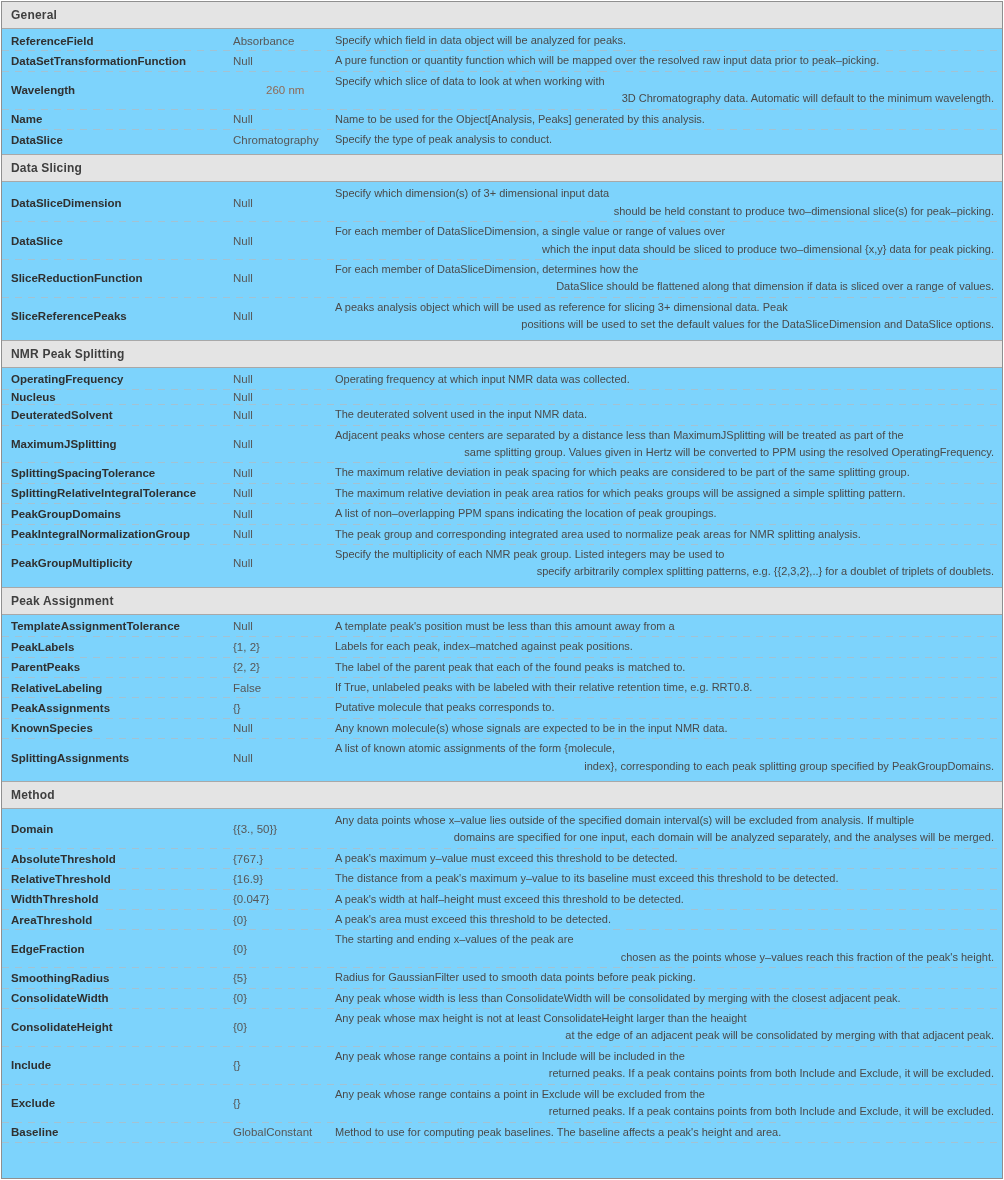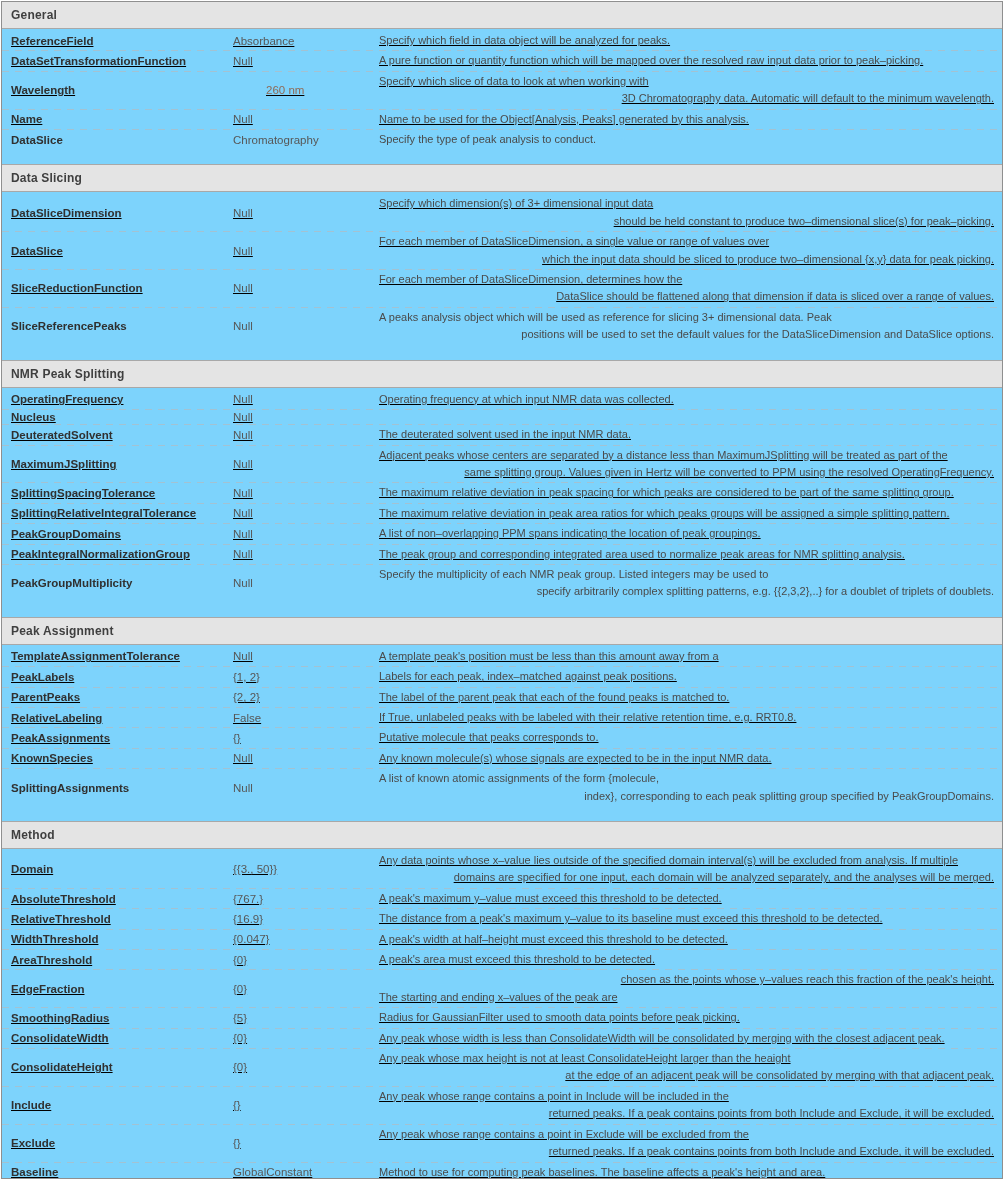--- a/index.html
+++ b/index.html
@@ -23,55 +23,53 @@
     background: var(--section-bg, #e4e4e4);
     border-top: 1px solid var(--section-border, #a8a8a8);
     border-bottom: 1px solid var(--section-border, #a8a8a8);
     padding: 6px 8px 6px 9px;
     font-size: 12px;
     font-weight: bold;
     color: #3f3f3f;
     letter-spacing: 0.2px;
   }
   .section:first-child .section-header { margin-top: 0; border-top: none; }
-  .section + .section .section-header { margin-top: 12px; }
+  .section + .section .section-header { margin-top: 2px; }
   .section-rows { padding: 2px 0 2px 0; }
   .row {
     display: grid;
     grid-template-columns: 222px 102px 1fr;
     align-items: center;
     padding: 1px 8px 2px 9px;
   }
   .row.separated {
     background-image: repeating-linear-gradient(to right,
       var(--separator, #a3c2d2) 0, var(--separator, #a3c2d2) 7px,
       transparent 7px, transparent 13px);
     background-size: 100% 1px;
     background-position: left bottom;
     background-repeat: no-repeat;
-    text-decoration: underline;
   }
   .opt-name {
     font-size: 11.5px;
     font-weight: bold;
     color: #303030;
     white-space: pre;
   }
   .opt-value {
     font-size: 11.5px;
     color: #575757;
     white-space: pre;
   }
   .opt-desc { min-width: 0; }
   .desc-line {
     font-size: 11px;
     line-height: 17.4px;
     color: #4a4a4a;
     white-space: pre;
-    margin-left: 44px;
   }
   .desc-line.cont { padding-left: 22px; text-align: right; }
 </style>
 </head>
 <body>
 
 <div class="options-table">
   <div class="section">
     <div class="section-header">
       <span>General</span>
@@ -348,22 +346,22 @@
     <div class="opt-value">{0}</div>
     <div class="opt-desc">
             <div class="desc-line">A peak's area must exceed this threshold to be detected.</div>
           </div>
   </div>
 
   <div class="row separated">
     <div class="opt-name">EdgeFraction</div>
     <div class="opt-value">{0}</div>
     <div class="opt-desc">
+            <div class="desc-line">The starting and ending x–values of the peak are</div>
             <div class="desc-line cont">chosen as the points whose y–values reach this fraction of the peak's height.</div>
-            <div class="desc-line">The starting and ending x–values of the peak are</div>
           </div>
   </div>
 
   <div class="row separated">
     <div class="opt-name">SmoothingRadius</div>
     <div class="opt-value">{5}</div>
     <div class="opt-desc">
             <div class="desc-line">Radius for GaussianFilter used to smooth data points before peak picking.</div>
           </div>
   </div>

